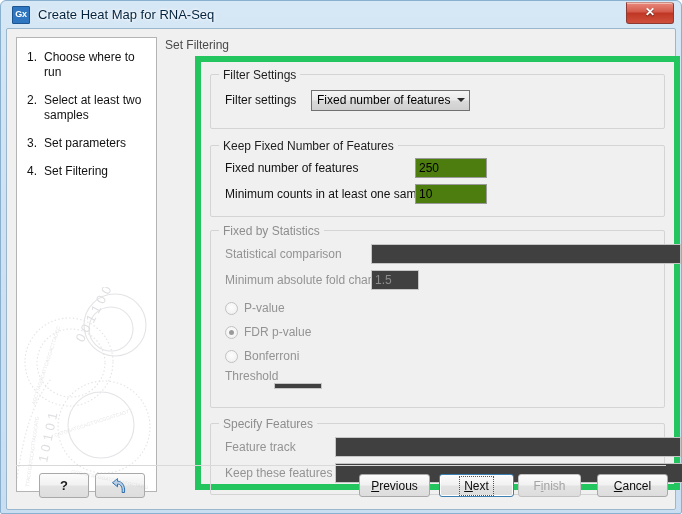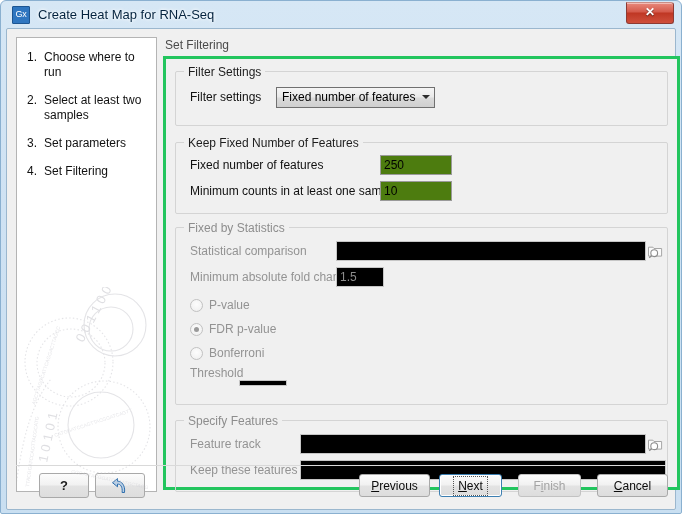--- a/index.html
+++ b/index.html
@@ -37,21 +37,21 @@
     display: flex;
     align-items: center;
     padding-left: 6px;
   }
   .app-icon {
     width: 16px; height: 16px;
     background: #2f76c0;
     border: 1px solid #1c5592;
     color: #ffffff;
     font-size: 9px;
-    font-weight: normal;
+    font-weight: bold;
     line-height: 15px;
     text-align: center;
     letter-spacing: -0.3px;
     flex: none;
     border-radius: 1px;
   }
   .title-text {
     margin-left: 8px;
     font-size: 13px;
     color: #04233f;
@@ -143,23 +143,24 @@
     box-sizing: border-box;
   }
   .panel-title {
     font-size: 12px;
     color: #4a4a4a;
     padding: 1px 0 4px 2px;
   }
   .panel-body {
     position: relative;
     height: 434px;
-    border: 3px solid #22c55e;
+    border: 6px solid #22c55e;
     background: #f0f0f0;
     box-sizing: border-box;
+    margin-left: 32px;
   }
 
   
   .group {
     position: absolute;
     left: 9px;
     right: 9px;
     border: 1px solid #d4d4d4;
     border-radius: 2px;
     box-sizing: border-box;
@@ -218,21 +219,21 @@
     background: #4d7c0f;
     box-sizing: border-box;
     font-size: 12px;
     color: #000;
     line-height: 18px;
     padding: 0 3px;
     white-space: nowrap;
     overflow: hidden;
   }
   .txt.disabled {
-    background: #000000;
+    background: #404040;
     border-color: #c6c6c6;
     color: #8d8d8d;
   }
 
   .browse {
     width: 19px; height: 19px;
     box-sizing: border-box;
     display: inline-flex;
     align-items: center;
     justify-content: center;
@@ -486,21 +487,21 @@
       <div class="icon-btn" style="left:88px; top:8px;">
         <svg width="22" height="18" viewBox="0 0 22 18">
           <path d="M15.5 15.5 C 16.5 8.5 12.5 4 8.5 4.2 l0 -2.6 l-5 4.1 l5 4.1 l0 -2.7 c3 -0.2 5.2 2.6 4.6 8.4 z" fill="#b9cfe6" stroke="#2f6fad" stroke-width="1" stroke-linejoin="round"></path>
         </svg>
       </div>
 
       <div class="btn" style="left:352px; top:9px; width:71px;">
         <span class="inner"><u>P</u>revious</span>
       </div>
 
-      <div class="btn focused" style="left:432px; top:9px; width:63px;">
+      <div class="btn focused" style="left:432px; top:9px; width:75px;">
         <span class="inner"><u>N</u>ext</span>
       </div>
 
       <div class="btn disabled" style="left:511px; top:9px; width:63px;">
         <span class="inner">F<u>i</u>nish</span>
       </div>
 
       <div class="btn" style="left:590px; top:9px; width:71px;">
         <span class="inner"><u>C</u>ancel</span>
       </div>

